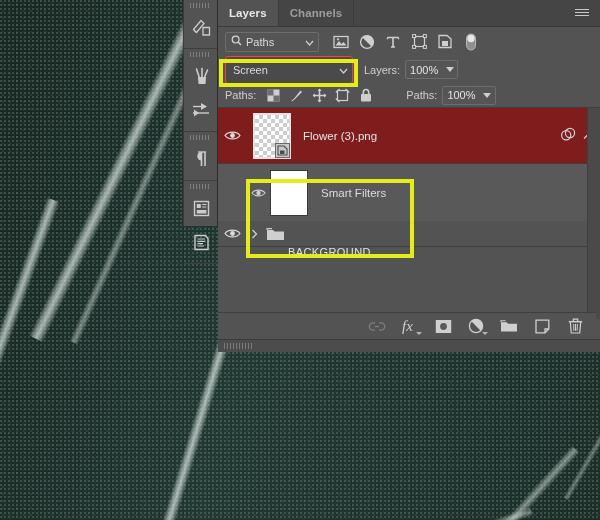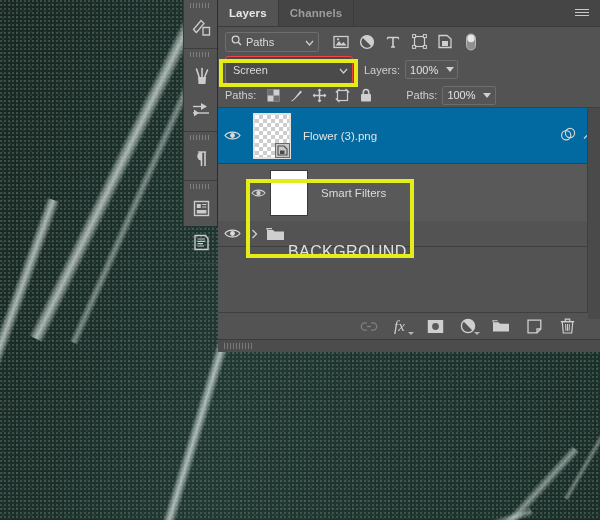--- a/index.html
+++ b/index.html
@@ -168,21 +168,21 @@
   .lockicon { width: 23px; height: 20px; display:flex; align-items:center; justify-content:center; }
   #fill-label { margin-left: 29px; }
 
   
   #layer-list { position: relative; }
   .layer-row {
     height: 56px; display: flex; align-items: center;
     border-bottom: 1px solid #3f3f3f;
     position: relative;
   }
-  .layer-row.selected { background: #0369a1; }
+  .layer-row.selected { background: #7f1d1d; }
   .eye-cell { width: 28px; display:flex; align-items:center; justify-content:center; flex: none; }
   .thumb-wrap { width: 52px; display:flex; align-items:center; justify-content:center; flex:none; }
   .thumb {
     width: 38px; height: 46px;
     border: 2px solid #e2e2e2;
     position: relative;
     background-color: #fff;
     background-image:
       linear-gradient(45deg,#cdcdcd 25%,transparent 25%,transparent 75%,#cdcdcd 75%),
       linear-gradient(45deg,#cdcdcd 25%,transparent 25%,transparent 75%,#cdcdcd 75%);
@@ -216,34 +216,34 @@
     position: relative;
   }
   .filter-eye { width: 20px; display:flex; align-items:center; }
   .filter-name { font-size: 11.5px; color: #e0e0e0; }
   .filter-right { position:absolute; right: 9px; top: 50%; transform: translateY(-50%); }
 
   
   #bg-row { height: 26px; display:flex; align-items:center; border-bottom: 1px solid #3f3f3f; }
   #bg-row .arrow { width: 16px; display:flex; align-items:center; justify-content:center; }
   #bg-row .foldericon { width: 26px; display:flex; align-items:center; justify-content:center; }
-  #bg-row .bgname { font-size: 16px; color: #e2e2e2; letter-spacing: .4px; margin-top: 36px; }
+  #bg-row .bgname { font-size: 11px; color: #e2e2e2; letter-spacing: .4px; margin-top: 36px; }
 
   
   #list-scroll {
     position: absolute; right: 0; top: 0; width: 13px; bottom: 0;
     background: #4a4a4a; border-left: 1px solid #3f3f3f;
   }
 
   
   #empty-area { height: 72px; }
 
   
   #panel-bottom {
-    position: absolute; left: 0; right: 12px; bottom: 13px; height: 27px;
+    position: absolute; left: 0; right: 4px; bottom: 13px; height: 27px;
     background: #535353;
     border-top: 1px solid #3f3f3f;
     display: flex; align-items: center; justify-content: flex-end;
     padding-right: 11px; gap: 13px;
   }
   .bicon { width: 20px; height: 20px; display:flex; align-items:center; justify-content:center; position: relative;}
   .bicon .caret {
     position:absolute; right: -2px; bottom: 1px;
     width:0;height:0;border-left:3px solid transparent;border-right:3px solid transparent;border-top:3px solid #b5b5b5;
   }

